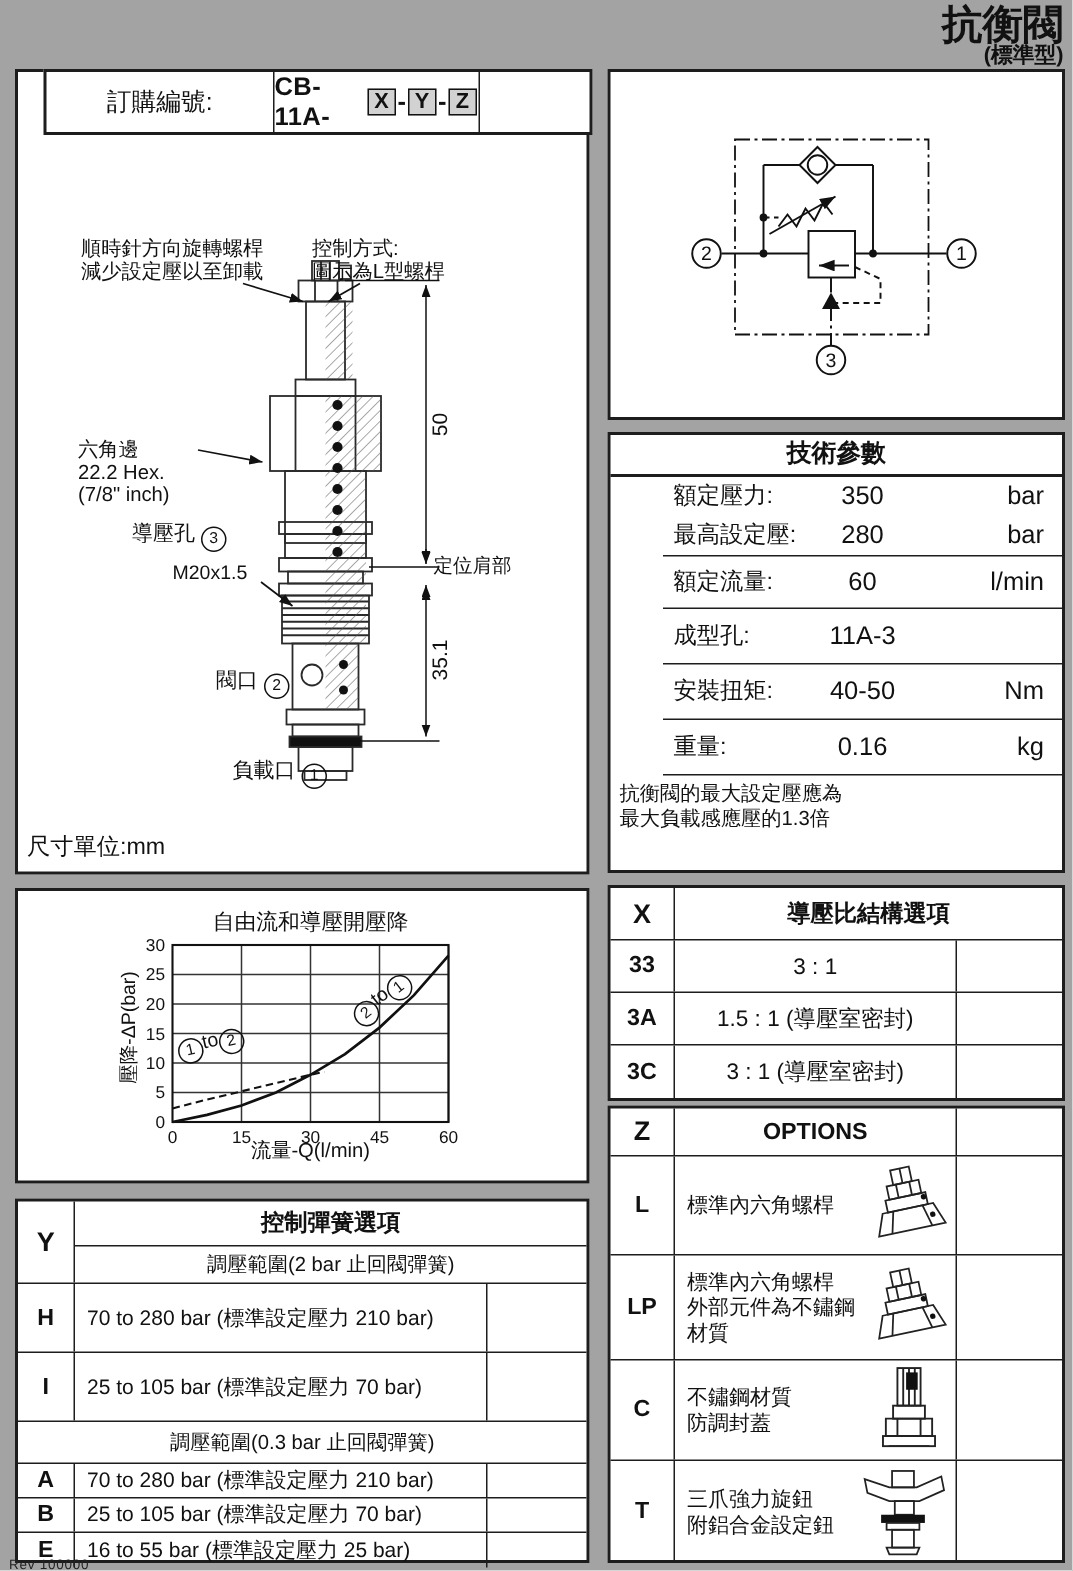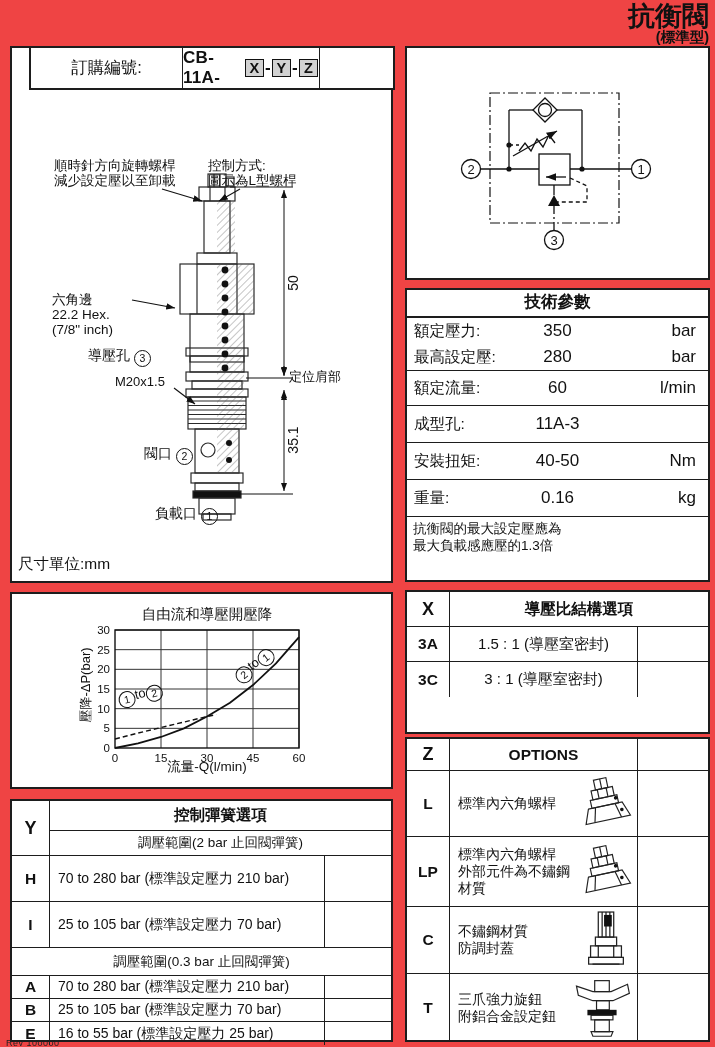--- a/index.html
+++ b/index.html
@@ -1,16 +1,16 @@
 <!DOCTYPE html>
 <html><head>
 <meta charset="utf-8">
 <style>
   html,body{margin:0;padding:0;background:#fff;}
-  .page{position:relative;width:715px;height:1047px;background:#ef4444;overflow:hidden;
+  .page{position:relative;width:715px;height:1047px;background:#a3a3a3;overflow:hidden;
         font-family:"Liberation Sans",sans-serif;color:#111;}
   .box{position:absolute;border:2px solid #1d1d1d;background:#fff;box-sizing:border-box;}
 
   
   .title-block{position:absolute;top:2px;right:6px;text-align:right;line-height:1.05;}
   .title-main{font-size:27px;font-weight:bold;}
   .title-sub{font-size:14.5px;font-weight:bold;}
 
   
   .order-row{position:absolute;left:17px;top:-2px;width:366px;height:44px;display:grid;
@@ -24,21 +24,21 @@
   
   .dwg-label{position:absolute;font-size:13.5px;line-height:15px;white-space:nowrap;}
   .circ{display:inline-block;width:15px;height:15px;border:1.3px solid #111;border-radius:50%;
         font-size:10.5px;line-height:15px;text-align:center;vertical-align:-2px;font-weight:normal;}
   .unit-note{position:absolute;left:6px;top:506px;font-size:15.5px;}
   svg text{font-family:"Liberation Sans",sans-serif;fill:#111;}
 
   
   .tech-title{height:26px;line-height:25px;text-align:center;font-weight:bold;font-size:16.5px;
               border-bottom:2px solid #1d1d1d;font-family:Liberation Mono, monospace;}
-  .t-sec{position:relative;border-bottom:1.6px solid #1d1d1d;}
+  .t-sec{position:relative;border-bottom:1.6px solid #1d1d1d;margin-left:35px;}
   .t-line{position:relative;height:26px;}
   .t-sec.s1{height:52px;} .t-sec.s2{height:34px;} .t-sec.s3{height:36px;}
   .t-lbl{position:absolute;left:7px;top:50%;transform:translateY(-50%);font-size:15.5px;}
   .t-val{position:absolute;left:25%;width:50%;top:50%;transform:translateY(-50%);
          text-align:center;font-size:17px;}
   .t-unit{position:absolute;right:12px;top:50%;transform:translateY(-50%);font-size:17px;}
   .t-note{padding:3px 6px;font-size:13.5px;line-height:17px;}
 
   
   .chart-title{position:absolute;left:103px;top:11px;width:184px;text-align:center;font-size:14.5px;}
@@ -371,20 +371,25 @@
       <span class="circ">2</span><span>to</span><span class="circ">1</span>
     </div>
   </section>
 
   <section class="box" style="left:405px;top:590px;width:305px;height:144px;">
     <div class="ot-head x-grid" style="grid-template-columns:43px 1fr;height:35px;">
       <div class="ot-key">X</div>
       <div class="ot-title">導壓比結構選項</div>
     </div>
     <div class="ot-row x-grid" style="height:35px;">
+      <div class="ot-letter">33</div>
+      <div class="ot-val center">3 : 1</div>
+      <div class="ot-empty"></div>
+    </div>
+    <div class="ot-row x-grid" style="height:35px;">
       <div class="ot-letter">3A</div>
       <div class="ot-val center">1.5 : 1 (導壓室密封)</div>
       <div class="ot-empty"></div>
     </div>
     <div class="ot-row x-grid" style="height:35px;">
       <div class="ot-letter">3C</div>
       <div class="ot-val center">3  : 1 (導壓室密封)</div>
       <div class="ot-empty"></div>
     </div>
   </section>

